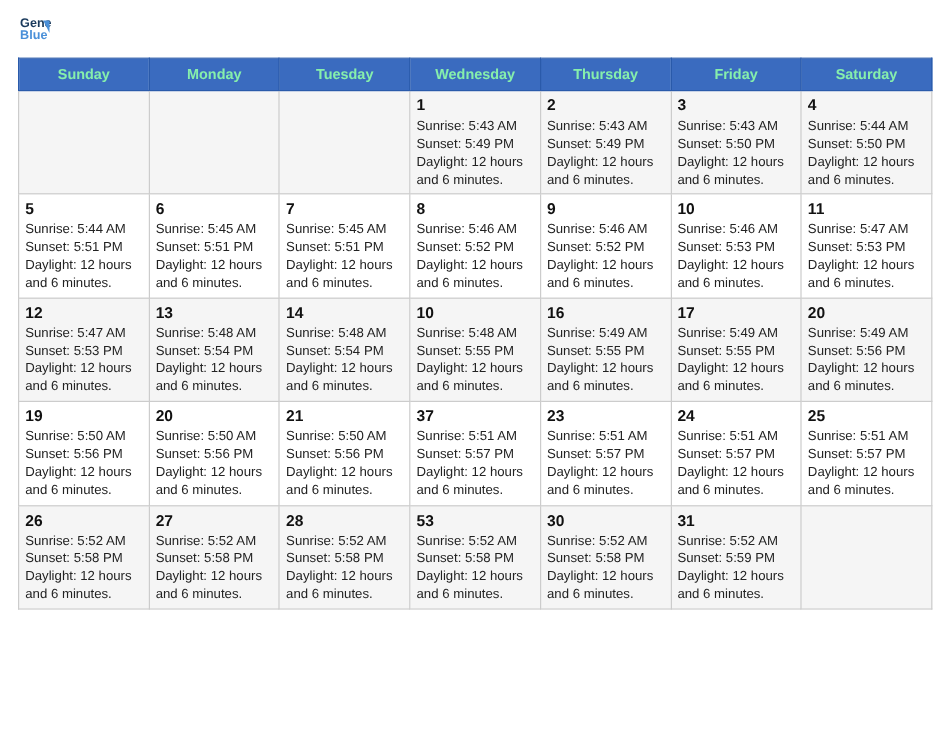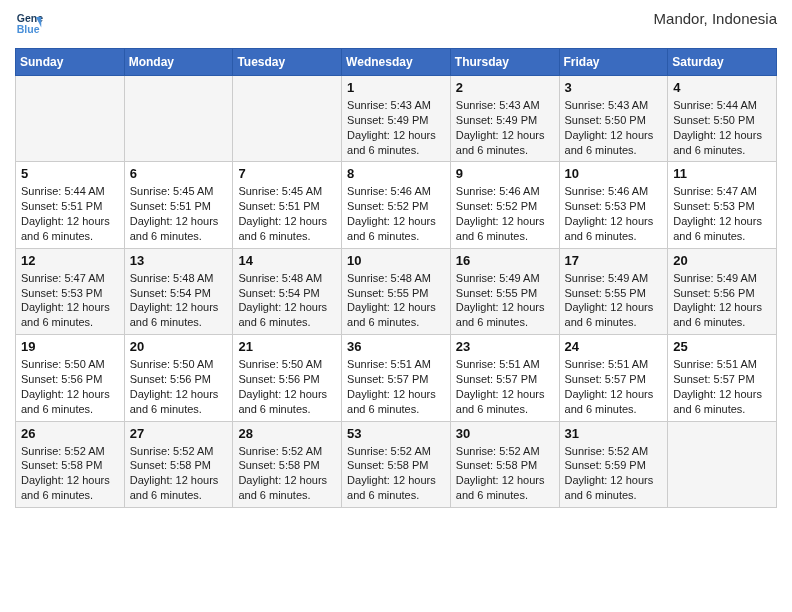--- a/index.html
+++ b/index.html
@@ -39,25 +39,25 @@
       font-weight: normal;
       color: #333;
     }
     .calendar {
       width: 100%;
       border-collapse: collapse;
       font-size: 11px;
     }
     .calendar thead th {
       background: #3a6bbf;
-      color: #ffffff;
+      color: #86efac;
       font-weight: bold;
       font-size: 12px;
       padding: 6px 4px;
-      text-align: left;
+      text-align: center;
       border: 1px solid #2a5aaa;
     }
     .calendar tbody td {
       border: 1px solid #ccc;
       vertical-align: top;
       padding: 4px 5px;
       width: calc(100% / 7);
       min-height: 80px;
       background: #fff;
     }
@@ -89,21 +89,20 @@
 <div class="header">
   <div class="logo">
     <svg class="logo-icon" viewBox="0 0 32 32">
       <rect x="0" y="0" width="32" height="32" fill="none"></rect>
       <text x="2" y="14" font-size="12" font-weight="bold" fill="#1a3a5c">General</text>
       <text x="2" y="26" font-size="12" font-weight="bold" fill="#4a90d9">Blue</text>
       <polygon points="24,8 30,8 30,20" fill="#4a90d9"></polygon>
     </svg>
   </div>
   <div class="title-block">
-    <h2>Mandor, Indonesia</h2>
   </div>
 </div>
 
 <table class="calendar">
   <thead>
     <tr>
     <th>Sunday</th>
         <th>Monday</th>
         <th>Tuesday</th>
         <th>Wednesday</th>
@@ -264,21 +263,21 @@
 and 6 minutes.</div>
         </td>
         <td>
           <span class="day-num">21</span>
           <div class="day-info" style="white-space: pre-line;">Sunrise: 5:50 AM
 Sunset: 5:56 PM
 Daylight: 12 hours
 and 6 minutes.</div>
         </td>
         <td>
-          <span class="day-num">36</span>
+          <span class="day-num">37</span>
           <div class="day-info" style="white-space: pre-line;">Sunrise: 5:51 AM
 Sunset: 5:57 PM
 Daylight: 12 hours
 and 6 minutes.</div>
         </td>
         <td>
           <span class="day-num">23</span>
           <div class="day-info" style="white-space: pre-line;">Sunrise: 5:51 AM
 Sunset: 5:57 PM
 Daylight: 12 hours

